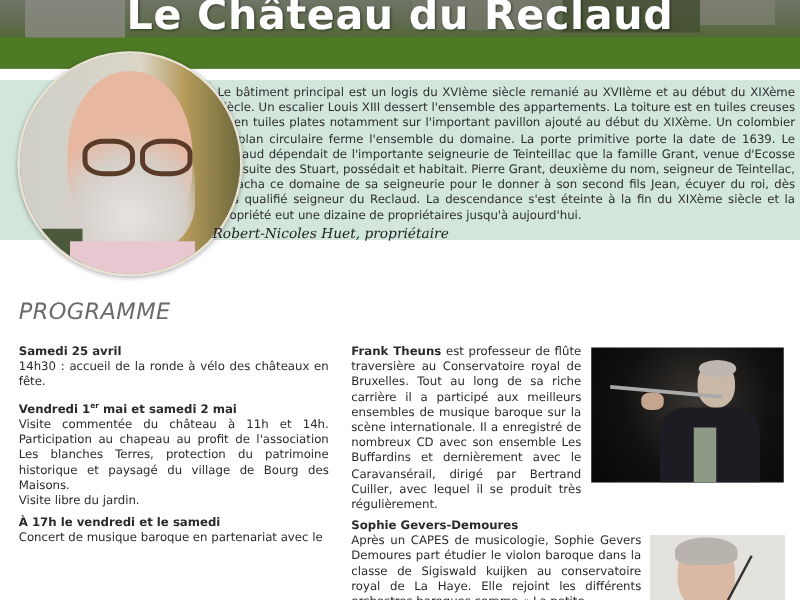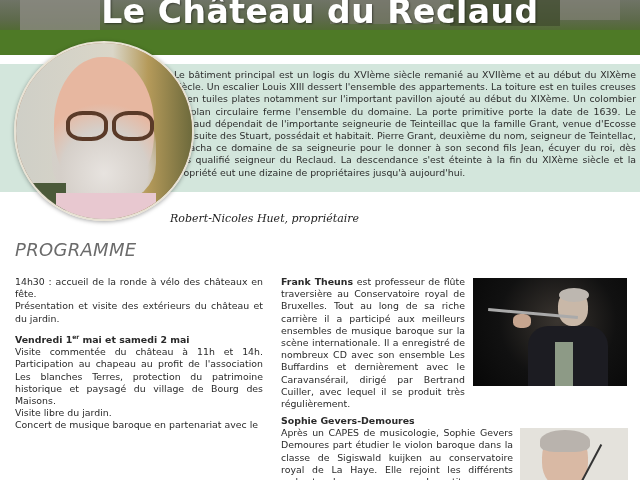--- a/index.html
+++ b/index.html
@@ -42,21 +42,21 @@
       border: 2px solid #e8e2d4;
     }
     .portrait .bg { position: absolute; left: 0; top: 0; width: 176px; height: 176px; background: linear-gradient(90deg, #cfcfc7 0%, #dad6c8 55%, #b59a5a 75%, #6d6a3c 100%); }
     .portrait .face { position: absolute; left: 38px; top: 14px; width: 100px; height: 140px; border-radius: 48% 48% 45% 45%; background: #e7b7a0; }
     .portrait .hair { position: absolute; left: 36px; top: 60px; width: 104px; height: 100px; border-radius: 40%; background: radial-gradient(circle at 50% 70%, #e7e3df 0%, #d5cfc9 50%, rgba(231,183,160,0) 80%); }
     .portrait .glasses-l { position: absolute; left: 50px; top: 68px; width: 34px; height: 22px; border: 4px solid #5a3a28; border-radius: 40%; }
     .portrait .glasses-r { position: absolute; left: 96px; top: 68px; width: 34px; height: 22px; border: 4px solid #5a3a28; border-radius: 40%; }
     .portrait .shirt { position: absolute; left: 40px; top: 150px; width: 100px; height: 40px; background: #e8c8d0; }
     .portrait .jacket { position: absolute; left: 10px; top: 140px; width: 40px; height: 40px; background: #4b5a3a; }
     .signature {
-      position: absolute; left: 170px; top: 212px;
+      position: absolute; left: 170px; top: 180px;
       font-family: "DejaVu Serif", serif; font-style: italic; font-size: 11px;
       color: #222;
     }
     .section-title {
       position: absolute; left: 15px; top: 239px;
       font-family: "DejaVu Sans", sans-serif; font-weight: normal; font-style: italic;
       font-size: 18px; color: #6b6b6b; letter-spacing: 0.3px;
     }
     .prog {
       position: absolute; left: 15px; top: 276px; width: 248px;
@@ -115,27 +115,28 @@
   <div class="glasses-r"></div>
   <div class="jacket"></div>
   <div class="shirt"></div>
 </div>
 
 <div class="signature">Robert-Nicoles Huet, propriétaire</div>
 
 <div class="section-title">PROGRAMME</div>
 
 <div class="prog">
+  <p class="day">Samedi 25 avril</p>
   <p>14h30 : accueil de la ronde à vélo des châteaux en fête.</p>
-  <p>Présentation et visite des extérieurs du château et du jardin.</p>
 
   <p class="day"><span>Vendredi 1</span><sup>er</sup><span> mai et samedi 2 mai</span></p>
   <p>Visite commentée du château à 11h et 14h. Participation au chapeau au profit de l'association Les blanches Terres, protection du patrimoine historique et paysagé du village de Bourg des Maisons.</p>
   <p>Visite libre du jardin.</p>
 
+  <p class="day">À 17h le vendredi et le samedi</p>
   <p>Concert de musique baroque en partenariat avec le</p>
 </div>
 
 <div class="right-col">
   <p><span class="name">Frank Theuns</span><span> est professeur de flûte traversière au Conservatoire royal de Bruxelles. Tout au long de sa riche carrière il a participé aux meilleurs ensembles de musique baroque sur la scène internationale. Il a enregistré de nombreux CD avec son ensemble Les Buffardins et dernièrement avec le Caravansérail, dirigé par Bertrand Cuiller, avec lequel il se produit très régulièrement.</span></p>
   <div class="block2">
     <p class="name">Sophie Gevers-Demoures</p>
     <p style="width:232px">Après un CAPES de musicologie, Sophie Gevers Demoures part étudier le violon baroque dans la classe de Sigiswald kuijken au conservatoire royal de La Haye. Elle rejoint les différents orchestres baroques comme « La petite</p>
   </div>
 </div>

